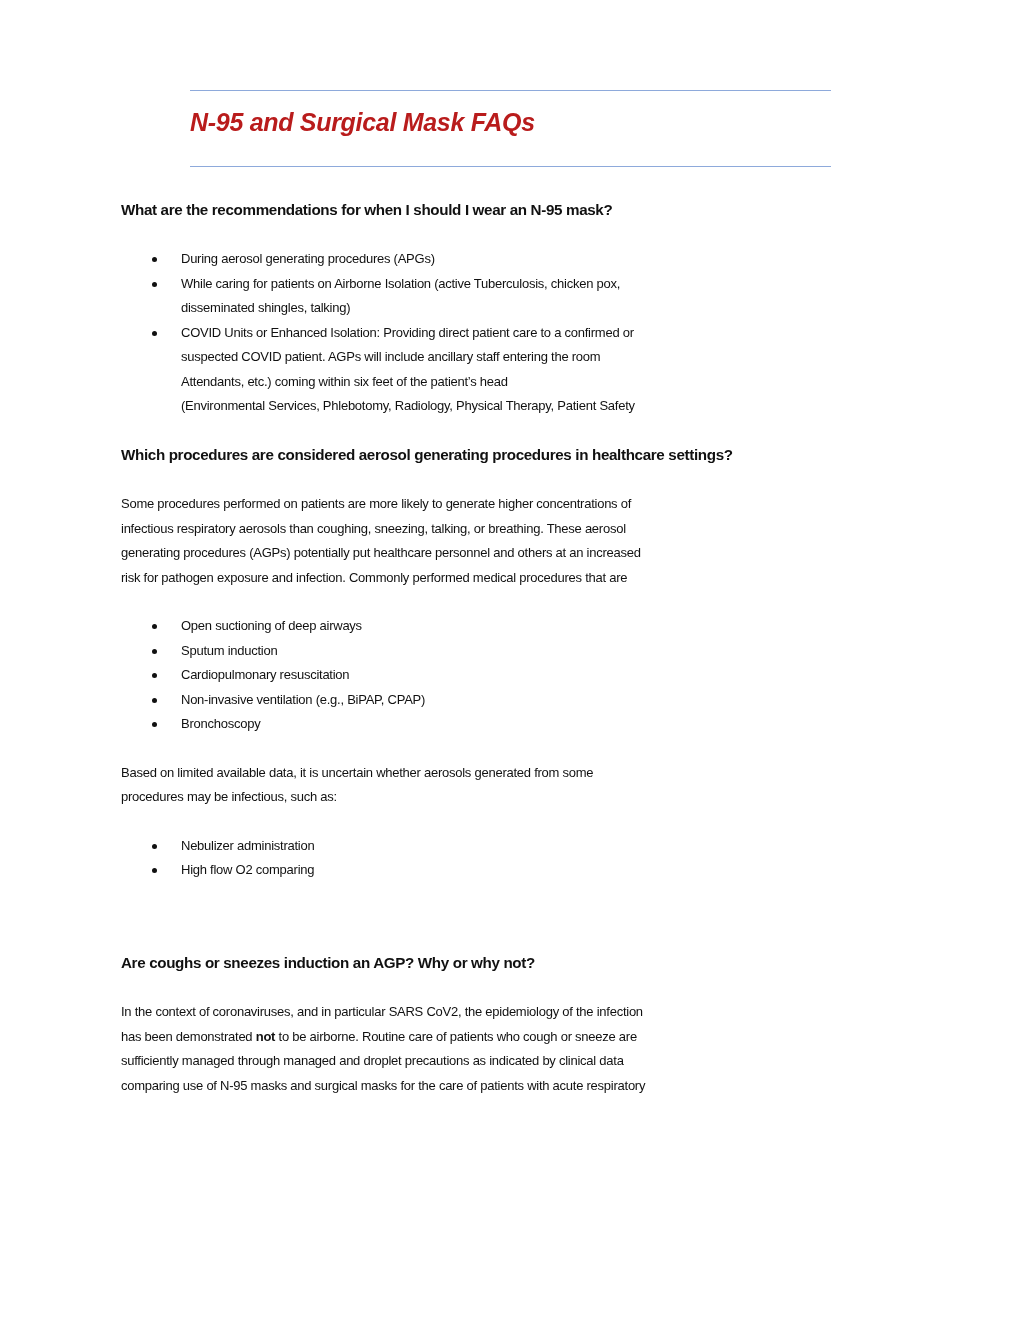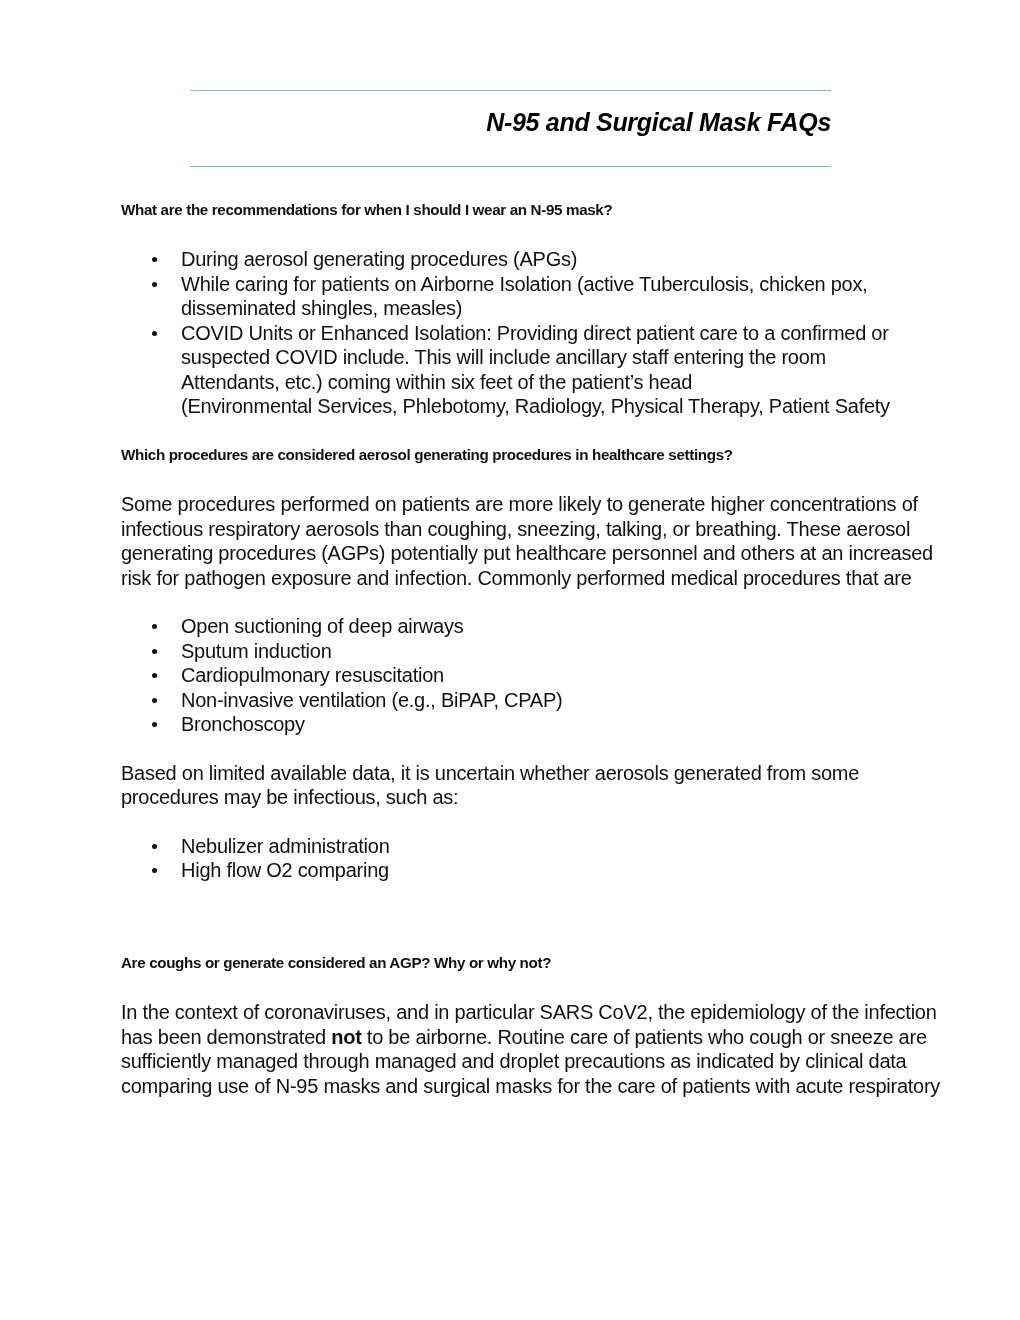--- a/index.html
+++ b/index.html
@@ -1,25 +1,25 @@
 <!DOCTYPE html>
 <html><head>
   <meta charset="utf-8">
   <style>
     html, body { margin: 0; padding: 0; background: #ffffff; }
     body { width: 1020px; height: 1320px; position: relative; overflow: hidden;
            font-family: "Liberation Sans", sans-serif; color: #111111; }
     .rule { position: absolute; left: 190px; width: 641px; height: 0; border-top: 1.5px solid #8eaadb; }
     .rule.top { top: 90px; }
     .rule.bottom { top: 166px; border-top-color: #8eaadb; }
-    .title { position: absolute; top: 108px; left: 190px; width: 641px; text-align: right;
-             font-style: italic; font-weight: bold; font-size: 25px; color: #000000;
+    .title { position: absolute; top: 108px; left: 190px; width: 641px; text-align: left;
+             font-style: italic; font-weight: bold; font-size: 25px; color: #b91c1c;
              letter-spacing: -0.3px; }
     .block { position: absolute; left: 121px; width: 780px; }
-    .line { height: 24.5px; line-height: 24.5px; font-size: 20px; white-space: nowrap;
+    .line { height: 24.5px; line-height: 24.5px; font-size: 13px; white-space: nowrap;
             letter-spacing: -0.25px; }
     .q { font-weight: bold; font-size: 15.2px; letter-spacing: -0.35px; }
     .bullet-row { position: relative; padding-left: 60px; }
     .bullet-row .dot { position: absolute; left: 31px; top: 10px; width: 5px; height: 5px;
                        border-radius: 50%; background: #111; }
     .cont { padding-left: 60px; }
     b { font-weight: bold; margin-top: 12px; }
   </style>
 </head>
 <body>
@@ -32,26 +32,26 @@
   <div class="line q">What are the recommendations for when I should I wear an N-95 mask?</div>
   <div style="height:24.5px"></div>
   <div class="line bullet-row">
     <span class="dot"></span>
     <span>During aerosol generating procedures (APGs)</span>
   </div>
   <div class="line bullet-row">
     <span class="dot"></span>
     <span>While caring for patients on Airborne Isolation (active Tuberculosis, chicken pox,</span>
   </div>
-  <div class="line cont">disseminated shingles, measles)</div>
+  <div class="line cont">disseminated shingles, talking)</div>
   <div class="line bullet-row">
     <span class="dot"></span>
     <span>COVID Units or Enhanced Isolation: Providing direct patient care to a confirmed or</span>
   </div>
-  <div class="line cont">suspected COVID include. This will include ancillary staff entering the room</div>
+  <div class="line cont">suspected COVID patient. AGPs will include ancillary staff entering the room</div>
   <div class="line cont">Attendants, etc.) coming within six feet of the patient’s head</div>
   <div class="line cont">(Environmental Services, Phlebotomy, Radiology, Physical Therapy, Patient Safety</div>
 </div>
 
 <div class="block" style="top:443px;">
   <div class="line q">Which procedures are considered aerosol generating procedures in healthcare settings?</div>
   <div style="height:24.5px"></div>
   <div>
     <div class="line">Some procedures performed on patients are more likely to generate higher concentrations of</div>
     <div class="line">infectious respiratory aerosols than coughing, sneezing, talking, or breathing. These aerosol</div>
@@ -72,21 +72,21 @@
     <div class="line">procedures may be infectious, such as:</div>
   </div>
   <div style="height:24px"></div>
   <div>
     <div class="line bullet-row"><span class="dot"></span><span>Nebulizer administration</span></div>
     <div class="line bullet-row"><span class="dot"></span><span>High flow O2 comparing</span></div>
   </div>
 </div>
 
 <div class="block" style="top:951px;">
-  <div class="line q">Are coughs or generate considered an AGP?  Why or why not?</div>
+  <div class="line q">Are coughs or sneezes induction an AGP?  Why or why not?</div>
   <div style="height:24.5px"></div>
   <div>
     <div class="line">In the context of coronaviruses, and in particular SARS CoV2, the epidemiology of the infection</div>
     <div class="line"><span>has been demonstrated </span><b>not</b><span> to be airborne.  Routine care of patients who cough or sneeze are</span></div>
     <div class="line">sufficiently managed through managed and droplet precautions as indicated by clinical data</div>
     <div class="line">comparing use of N-95 masks and surgical masks for the care of patients with acute respiratory</div>
   </div>
 </div>
 
 </body></html>

